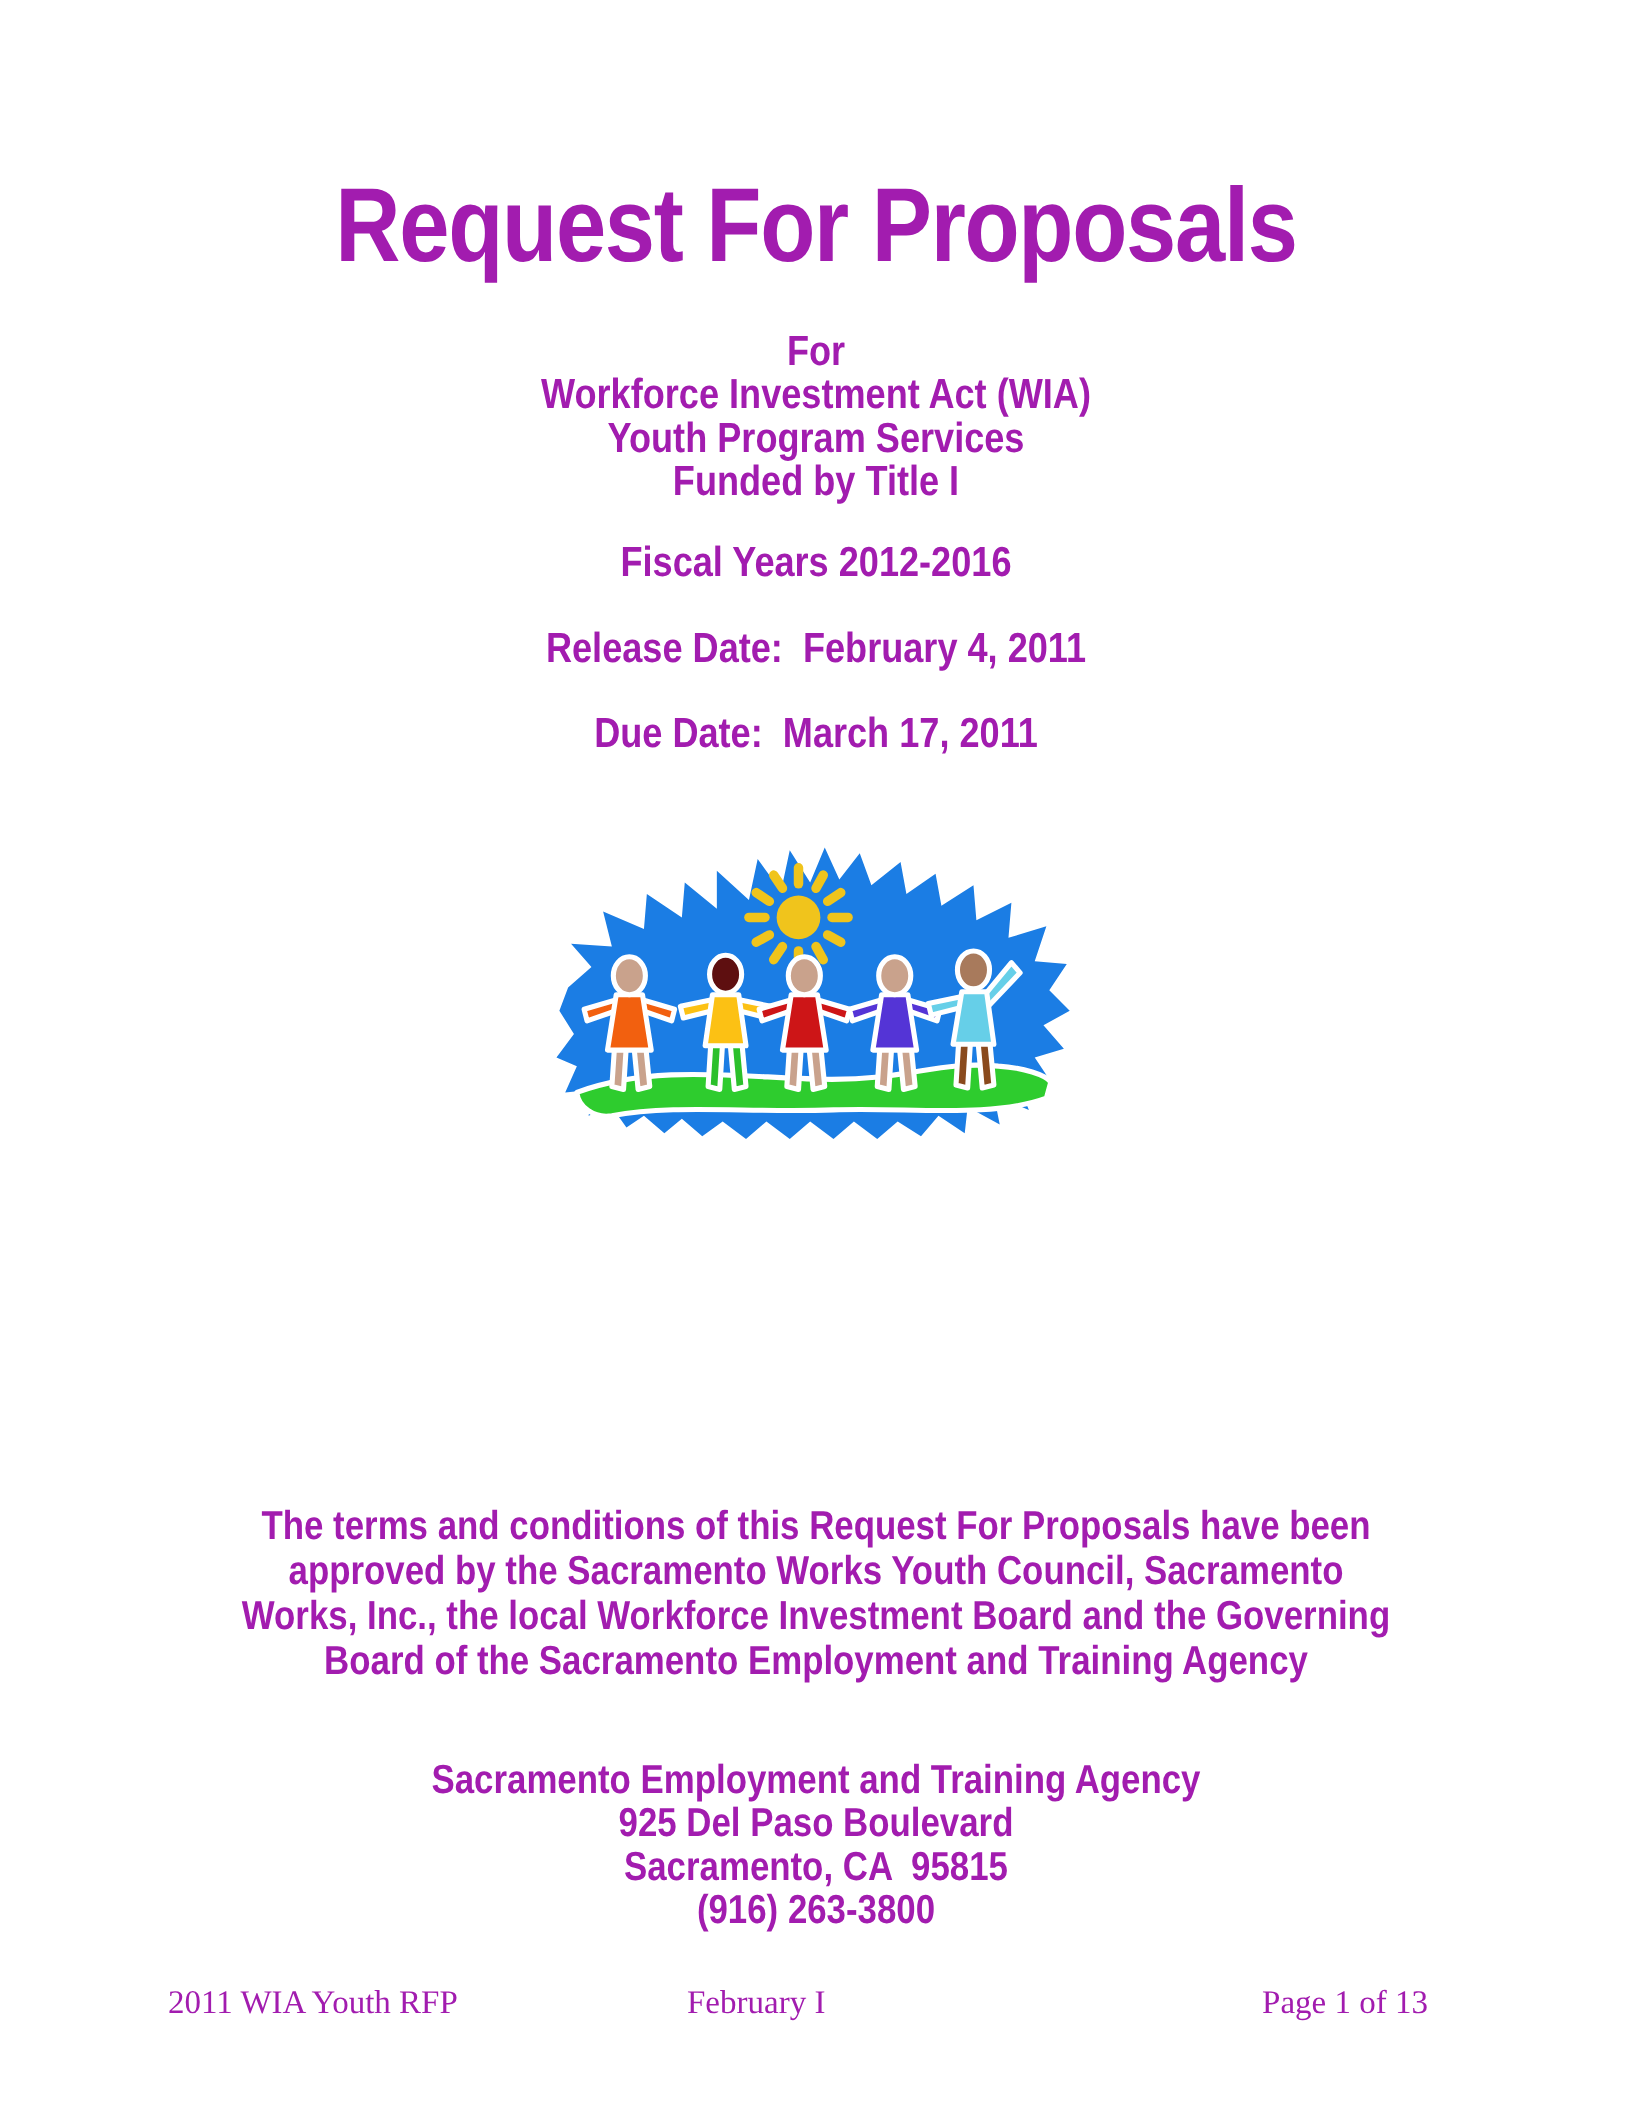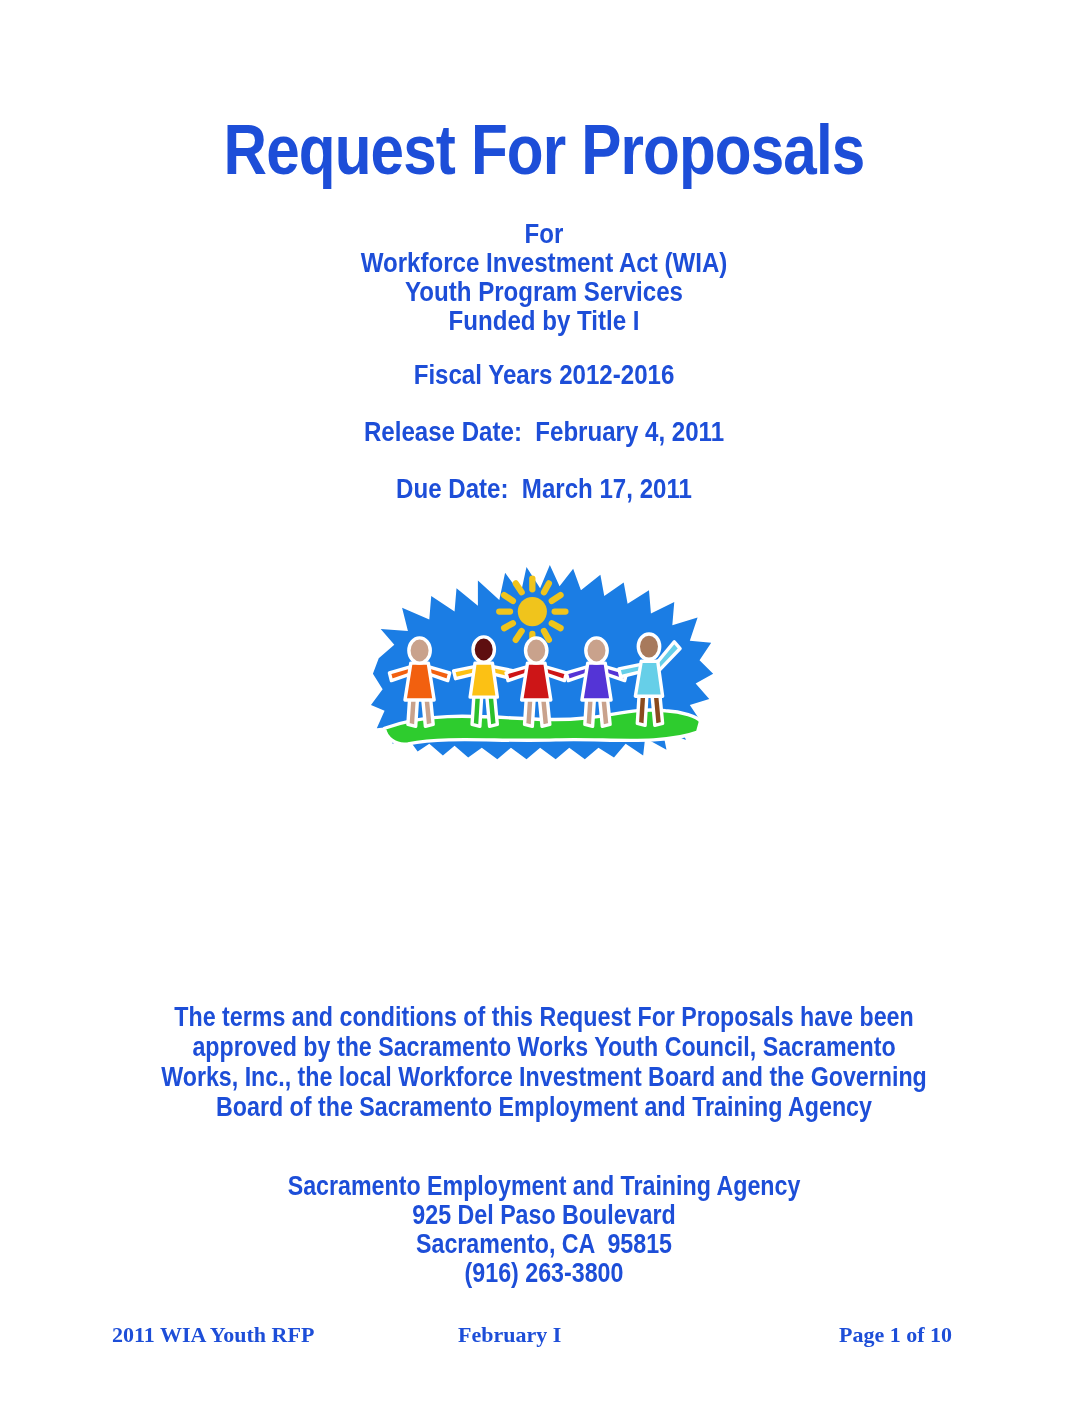--- a/index.html
+++ b/index.html
@@ -1,36 +1,36 @@
 <!DOCTYPE html>
 <html><head>
 <meta charset="utf-8">
 <style>
   html,body { margin:0; padding:0; background:#ffffff; }
   .page {
     position:relative; width:1088px; height:1408px; margin:0 auto;
-    background:#ffffff; color:#1d4ed8;
+    background:#ffffff; color:#a21caf;
     font-family:"Liberation Sans", sans-serif; font-weight:bold;
     overflow:hidden;
   }
   .center { position:absolute; left:0; right:0; text-align:center; }
   .condensed { transform:scaleX(0.86); }
   .pre { white-space:pre; }
   .title { top:112px; font-size:70px; letter-spacing:-1px; line-height:1.1; }
   .subhead { top:219px; font-size:28px; line-height:29px; }
   .dateline { font-size:28px; line-height:29px; }
   .fiscal { top:360px; }
   .release { top:417px; }
   .due { top:474px; }
   .clipart { top:563px; position:absolute; left:0; right:0; display:flex; justify-content:center; }
   .approval { top:1002px; font-size:27px; line-height:30px; }
   .address { top:1172px; font-size:27px; line-height:29px; }
   .footer {
     position:absolute; top:1322px; left:0; right:0; height:30px;
-    font-family:"Liberation Serif", serif; font-weight:bold; font-size:22px;
+    font-family:"Liberation Serif", serif; font-weight:normal; font-size:22px;
   }
   .f-left  { position:absolute; left:112px; }
   .f-center{ position:absolute; left:458px; }
   .f-right { position:absolute; right:136px; }
   svg .outlined { stroke:#ffffff; stroke-width:3.5; stroke-linejoin:round; }
 </style>
 </head>
 <body>
 
 <div class="page">
@@ -128,16 +128,16 @@
   <div class="center condensed address">
     <div>Sacramento Employment and Training Agency</div>
     <div>925 Del Paso Boulevard</div>
     <div class="pre">Sacramento, CA  95815</div>
     <div>(916) 263-3800</div>
   </div>
 
   <div class="footer">
     <span class="f-left">2011 WIA Youth RFP</span>
     <span class="f-center">February I</span>
-    <span class="f-right">Page 1 of 10</span>
+    <span class="f-right">Page 1 of 13</span>
   </div>
 
 </div>
 
 </body></html>

